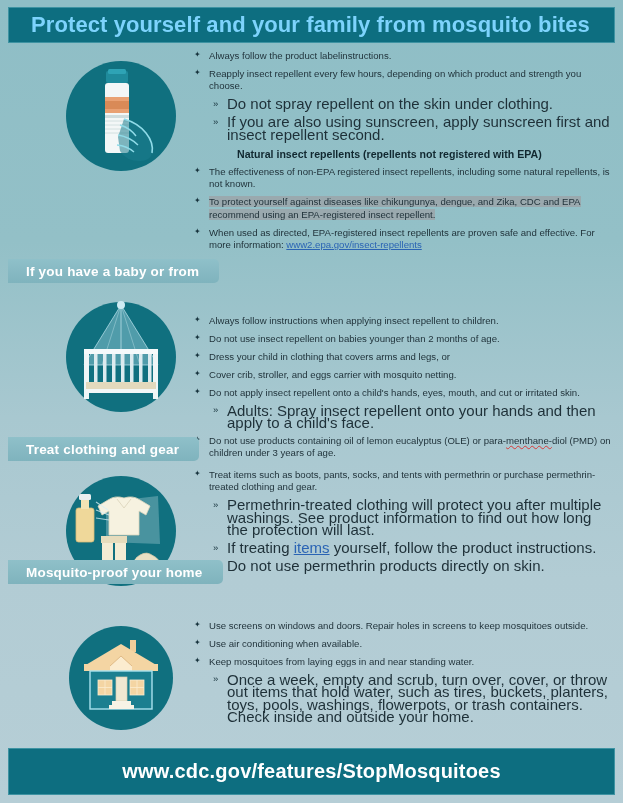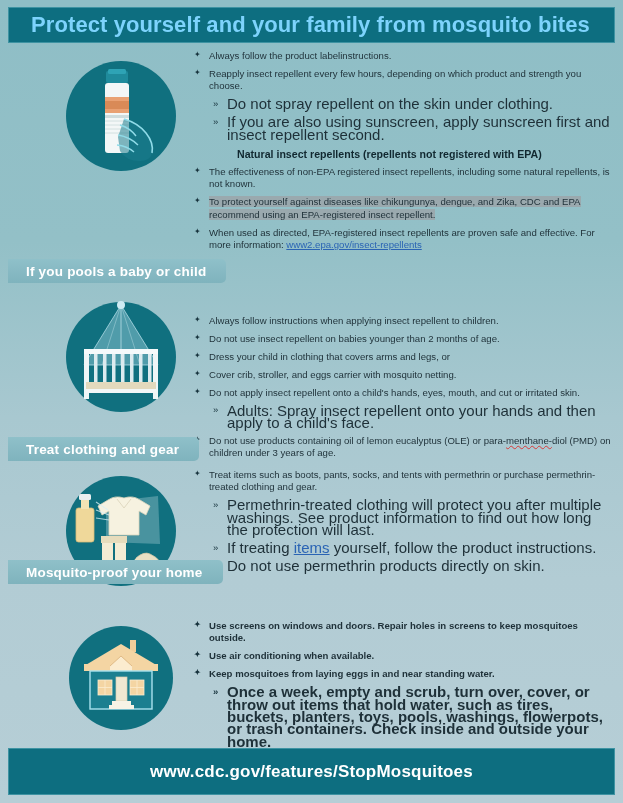--- a/index.html
+++ b/index.html
@@ -143,21 +143,21 @@
     width: 607px;
     height: 47px;
     background: #0d6e80;
     border: 1px solid #3e93a2;
     display: flex;
     align-items: center;
     justify-content: center;
   }
   .footer-bar .footer-text {
     color: #ffffff;
-    font-size: 17px;
+    font-size: 20px;
     font-weight: bold;
     letter-spacing: 0.2px;
   }
 </style>
 </head>
 <body>
 
 <div class="poster">
 
   <div class="title-bar">
@@ -198,21 +198,21 @@
     <div class="subhead" style="margin-top:7px;">Natural insect repellents (repellents not registered with EPA)</div>
 
     <ul class="blist">
       <li class="b1">The effectiveness of non-EPA registered insect repellents, including some natural repellents, is not known.</li>
       <li class="b1"><span class="hl">To protect yourself against diseases like chikungunya, dengue, and Zika, CDC and EPA recommend using an EPA-registered insect repellent.</span></li>
       <li class="b1"><span>When used as directed, EPA-registered insect repellents are proven safe and effective. For more information: </span><a class="lnk" href="#">www2.epa.gov/insect-repellents</a></li>
     </ul>
   </div>
 
   <div class="sec-head" style="top:259px;">
-    <span class="sec-text">If you pools a baby or child</span>
+    <span class="sec-text">If you have a baby or from</span>
   </div>
 
   <div class="icon-wrap" style="top:297px;">
     <svg width="118" height="118" viewBox="0 0 118 118">
       <circle cx="59" cy="60" r="55" fill="#10707f"></circle>
       <path d="M59 8 L22 68 L96 68 Z" fill="#9fd3df" opacity="0.45"></path>
       <path d="M59 8 L22 68 L96 68 Z" fill="none" stroke="#bfe6ef" stroke-width="1" opacity="0.7"></path>
       <line x1="59" y1="8" x2="59" y2="68" stroke="#d5f0f6" stroke-width="0.9" opacity="0.7"></line>
       <line x1="59" y1="8" x2="40" y2="68" stroke="#d5f0f6" stroke-width="0.7" opacity="0.5"></line>
       <line x1="59" y1="8" x2="78" y2="68" stroke="#d5f0f6" stroke-width="0.7" opacity="0.5"></line>
@@ -301,21 +301,21 @@
       <rect x="68" y="58" width="14" height="15" fill="none" stroke="#fbeccf" stroke-width="0.8"></rect>
       <line x1="75" y1="58" x2="75" y2="73" stroke="#fbeccf" stroke-width="0.8"></line>
       <line x1="68" y1="65.5" x2="82" y2="65.5" stroke="#fbeccf" stroke-width="0.8"></line>
       <rect x="54" y="55" width="11" height="24" fill="#f0e8d2"></rect>
       <rect x="54" y="55" width="11" height="24" fill="none" stroke="#d9cfb2" stroke-width="0.7"></rect>
       <rect x="50" y="79" width="19" height="4" fill="#f7f3e6"></rect>
       <rect x="47" y="83" width="25" height="4" fill="#f7f3e6"></rect>
     </svg>
   </div>
 
-  <div class="content" style="top:620px;font-weight:bold;">
+  <div class="content" style="top:620px;">
     <ul class="blist">
       <li class="b1">Use screens on windows and doors. Repair holes in screens to keep mosquitoes outside.</li>
       <li class="b1">Use air conditioning when available.</li>
       <li class="b1">Keep mosquitoes from laying eggs in and near standing water.</li>
       <li class="b2">Once a week, empty and scrub, turn over, cover, or throw out items that hold water, such as tires, buckets, planters, toys, pools, washings, flowerpots, or trash containers. Check inside and outside your home.</li>
     </ul>
   </div>
 
   <div class="footer-bar">
     <span class="footer-text">www.cdc.gov/features/StopMosquitoes</span>

